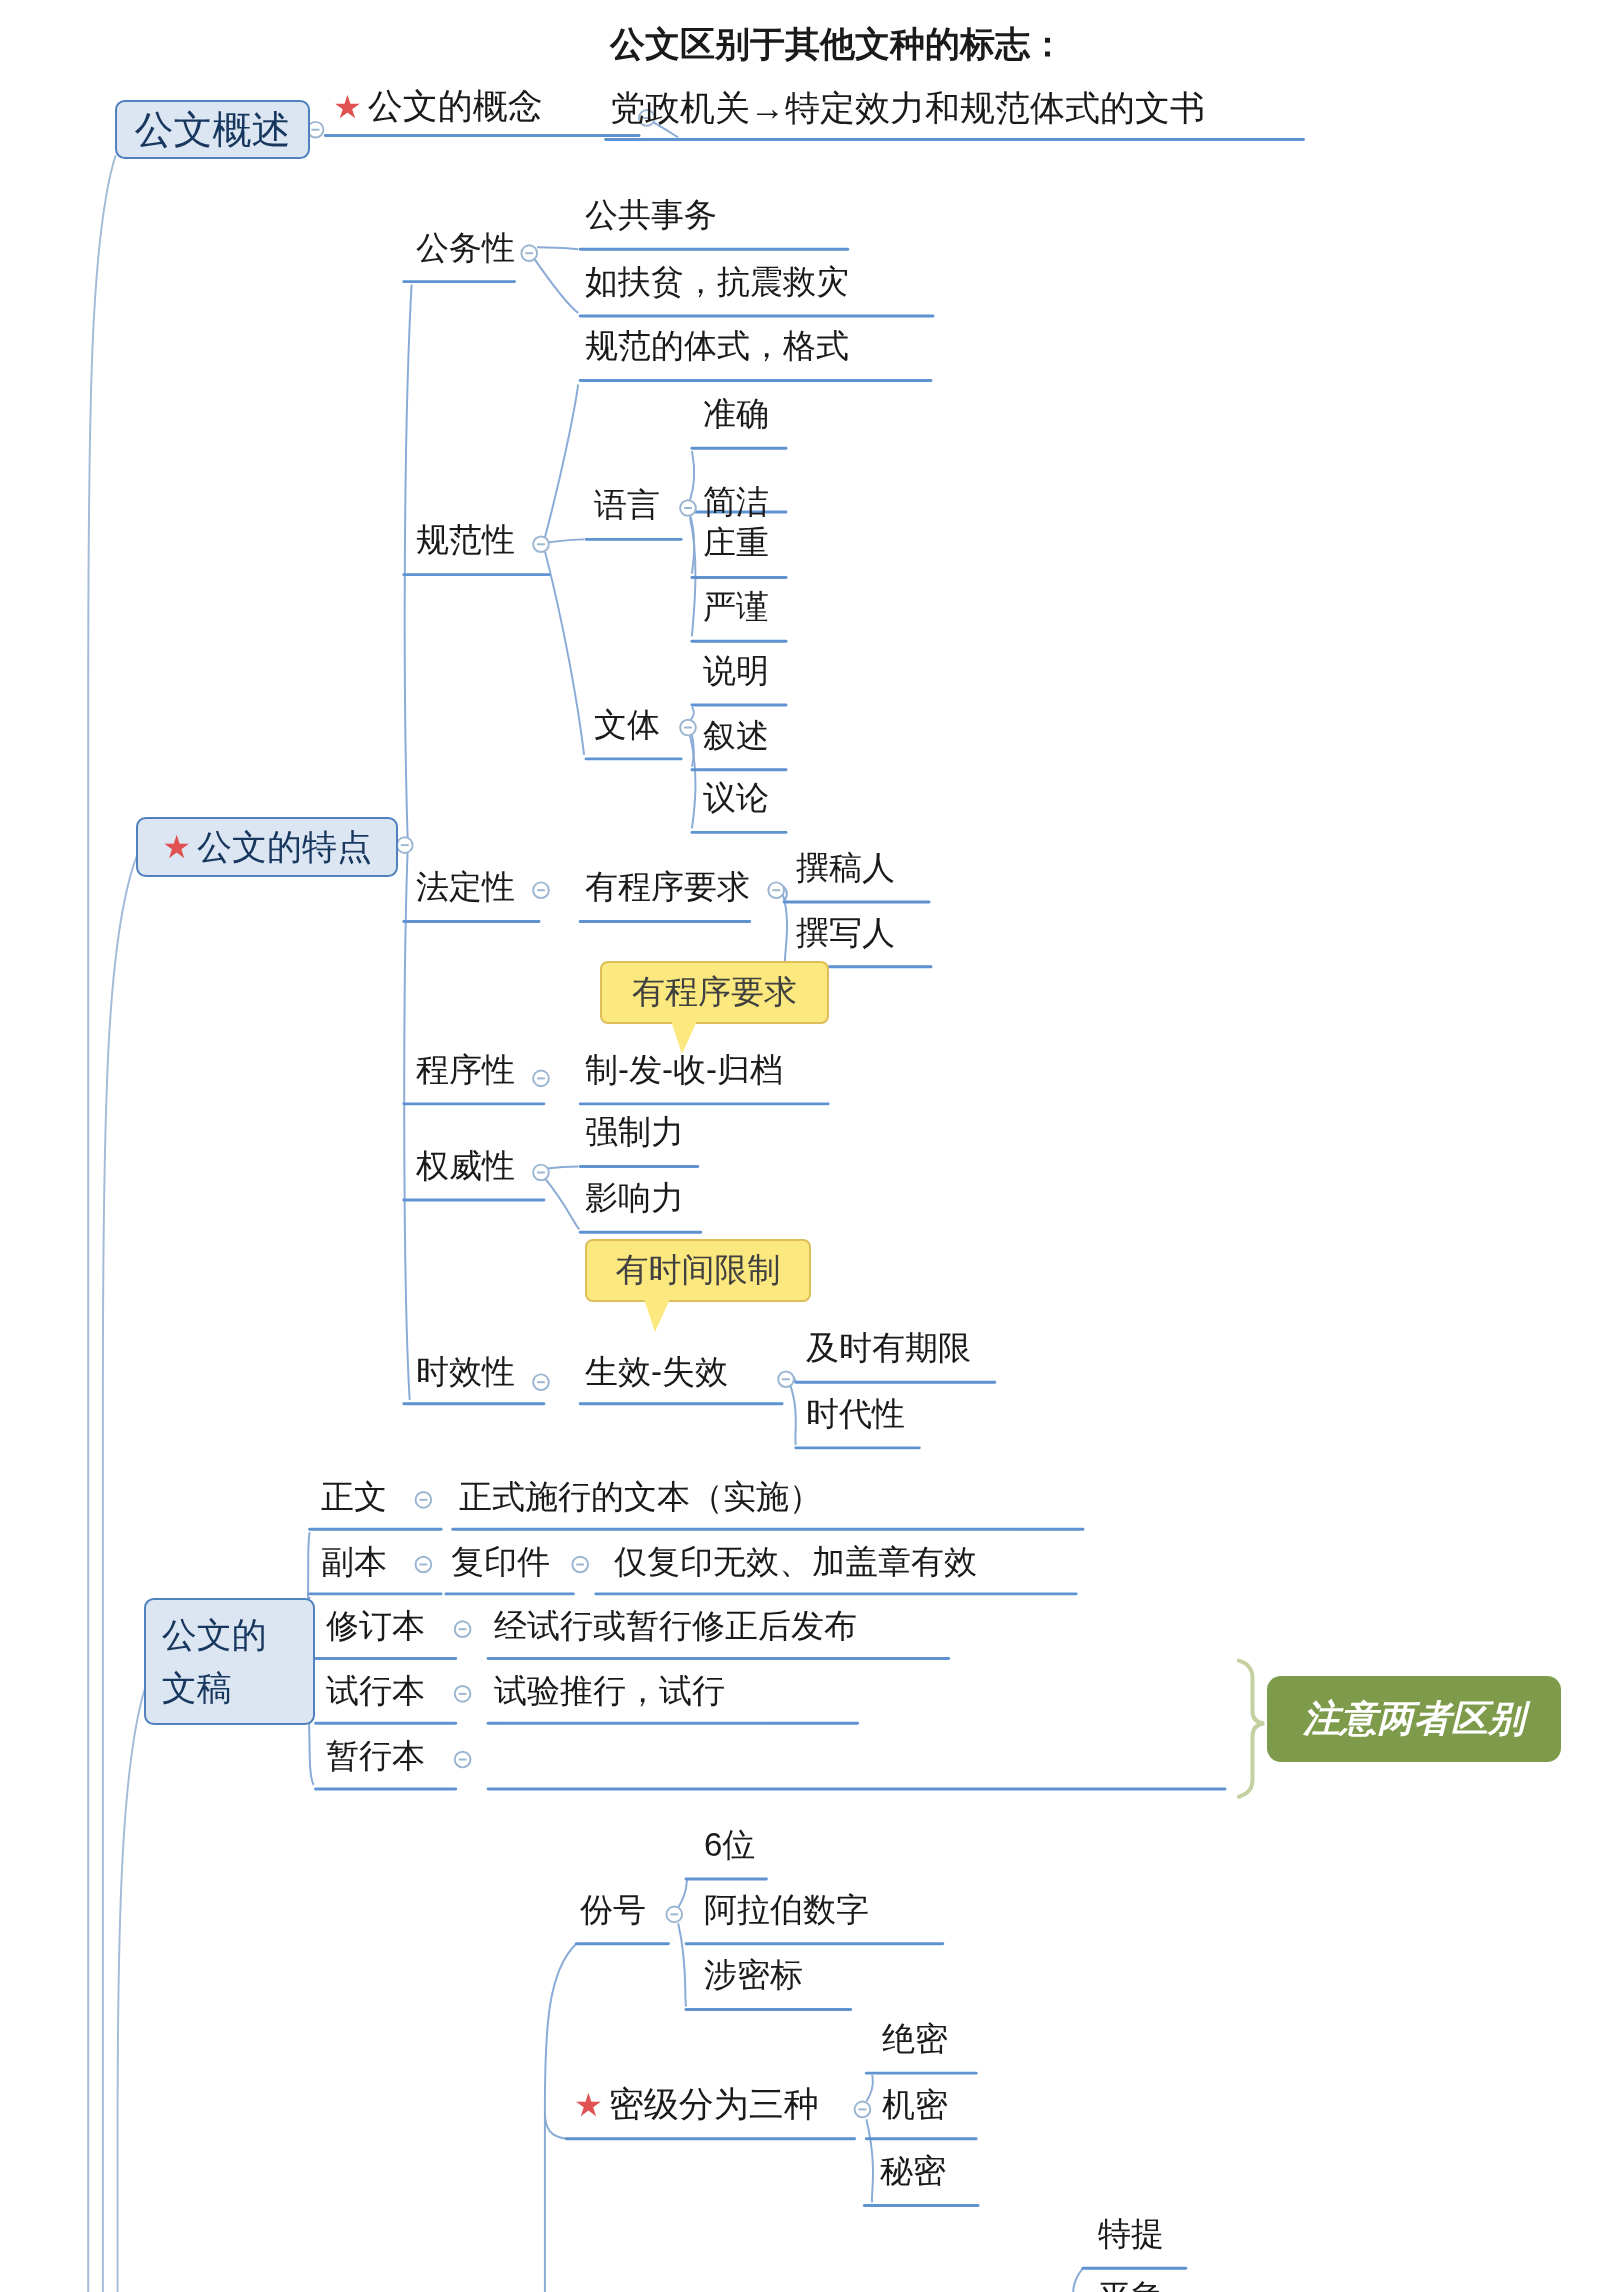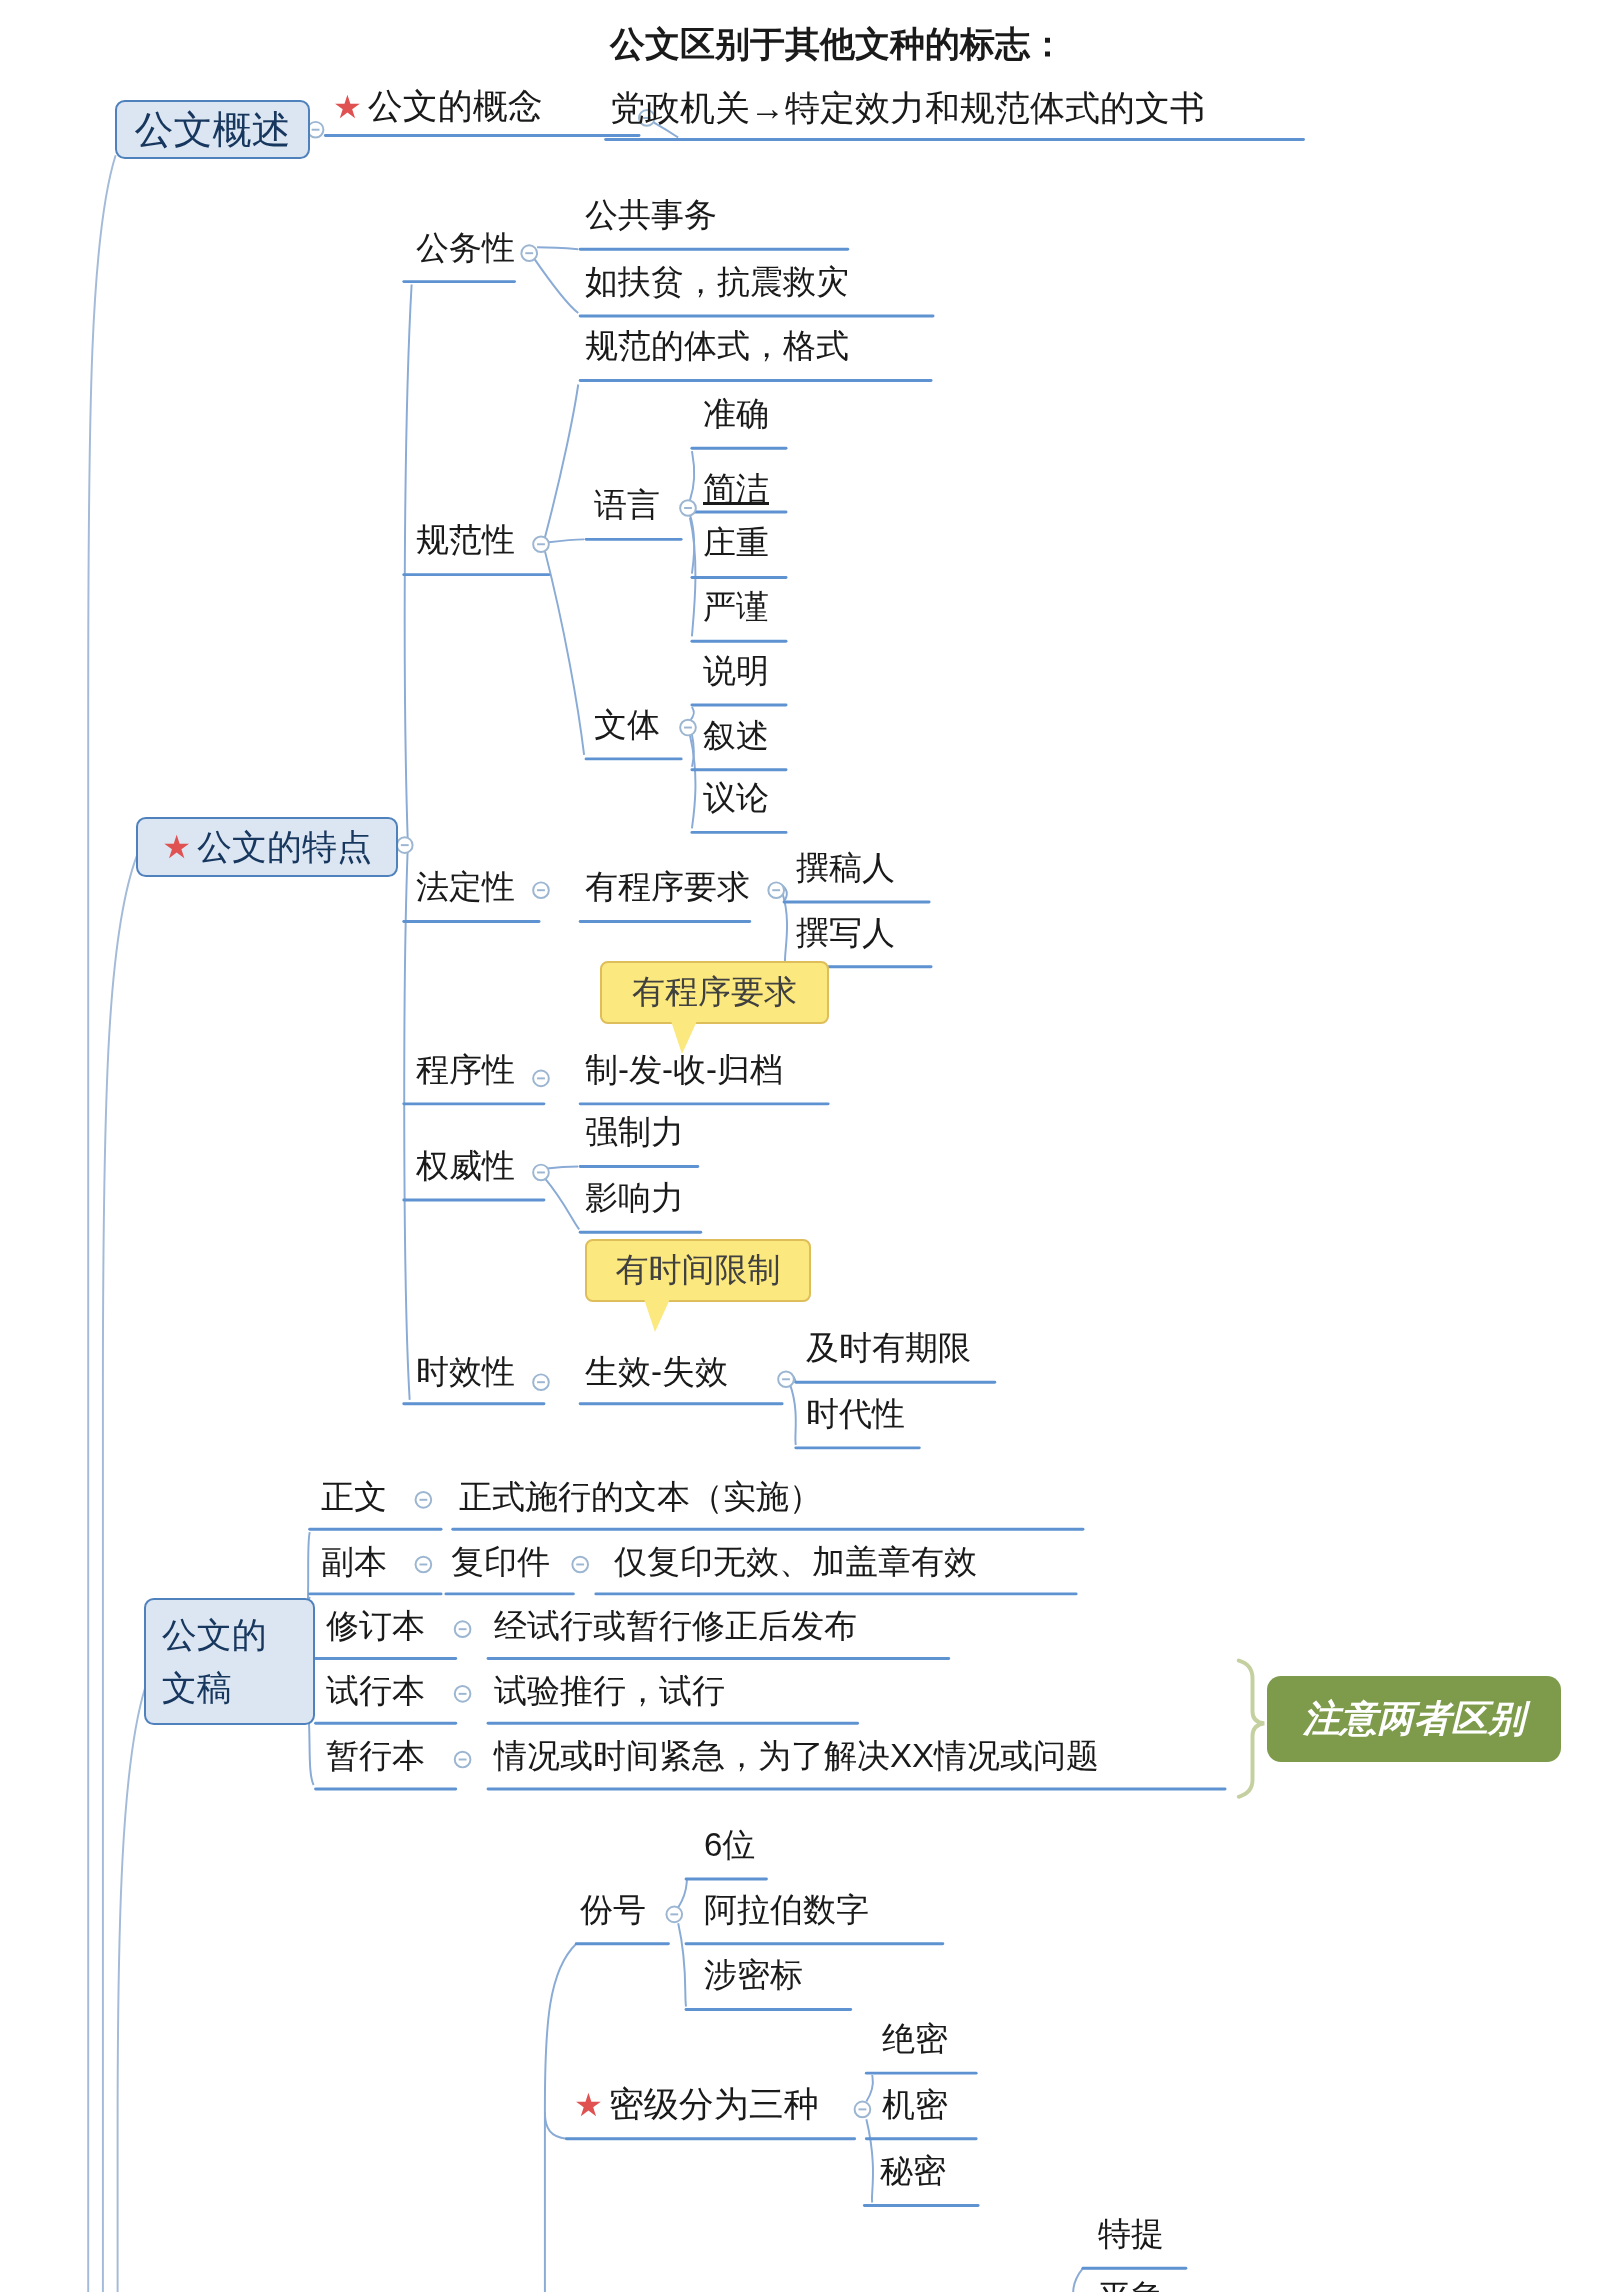--- a/index.html
+++ b/index.html
@@ -192,21 +192,21 @@
   <div class="n s36" style="left:610px;top:86px;">党政机关→特定效力和规范体式的文书</div>
 
   <div class="n" style="left:416px;top:227px;">公务性</div>
   <div class="n" style="left:585px;top:194px;">公共事务</div>
   <div class="n" style="left:585px;top:261px;">如扶贫，抗震救灾</div>
 
   <div class="n" style="left:416px;top:519px;">规范性</div>
   <div class="n" style="left:585px;top:325px;">规范的体式，格式</div>
   <div class="n" style="left:594px;top:484px;">语言</div>
   <div class="n" style="left:703px;top:393px;">准确</div>
-  <div class="n" style="left:703px;top:468px;text-decoration:underline;">简洁</div>
+  <div class="n" style="left:703px;top:481px;">简洁</div>
   <div class="n" style="left:703px;top:522px;text-align:right;">庄重</div>
   <div class="n" style="left:703px;top:586px;">严谨</div>
   <div class="n" style="left:594px;top:704px;">文体</div>
   <div class="n" style="left:703px;top:650px;">说明</div>
   <div class="n" style="left:703px;top:715px;">叙述</div>
   <div class="n" style="left:703px;top:777px;">议论</div>
 
   <div class="n" style="left:416px;top:866px;">法定性</div>
   <div class="n" style="left:585px;top:866px;">有程序要求</div>
   <div class="n" style="left:796px;top:847px;">撰稿人</div>
@@ -235,21 +235,20 @@
   <div class="n" style="left:321px;top:1476px;">正文</div>
   <div class="n" style="left:459px;top:1476px;">正式施行的文本（实施）</div>
   <div class="n" style="left:321px;top:1541px;">副本</div>
   <div class="n" style="left:451px;top:1541px;">复印件</div>
   <div class="n" style="left:614px;top:1541px;">仅复印无效、加盖章有效</div>
   <div class="n" style="left:326px;top:1605px;">修订本</div>
   <div class="n" style="left:494px;top:1605px;">经试行或暂行修正后发布</div>
   <div class="n" style="left:326px;top:1670px;">试行本</div>
   <div class="n" style="left:494px;top:1670px;">试验推行，试行</div>
   <div class="n" style="left:326px;top:1735px;">暂行本</div>
-  <div class="n" style="left:494px;top:1735px;">情况或时间紧急，为了解决XX情况或问题</div>
 
   <div class="summary" style="left:1267px;top:1676px;width:294px;height:86px;">
     <span>注意两者区别</span>
   </div>
 
   <div class="n" style="left:704px;top:1824px;">6位</div>
   <div class="n" style="left:580px;top:1889px;">份号</div>
   <div class="n" style="left:704px;top:1889px;">阿拉伯数字</div>
   <div class="n" style="left:704px;top:1954px;">涉密标</div>
 

